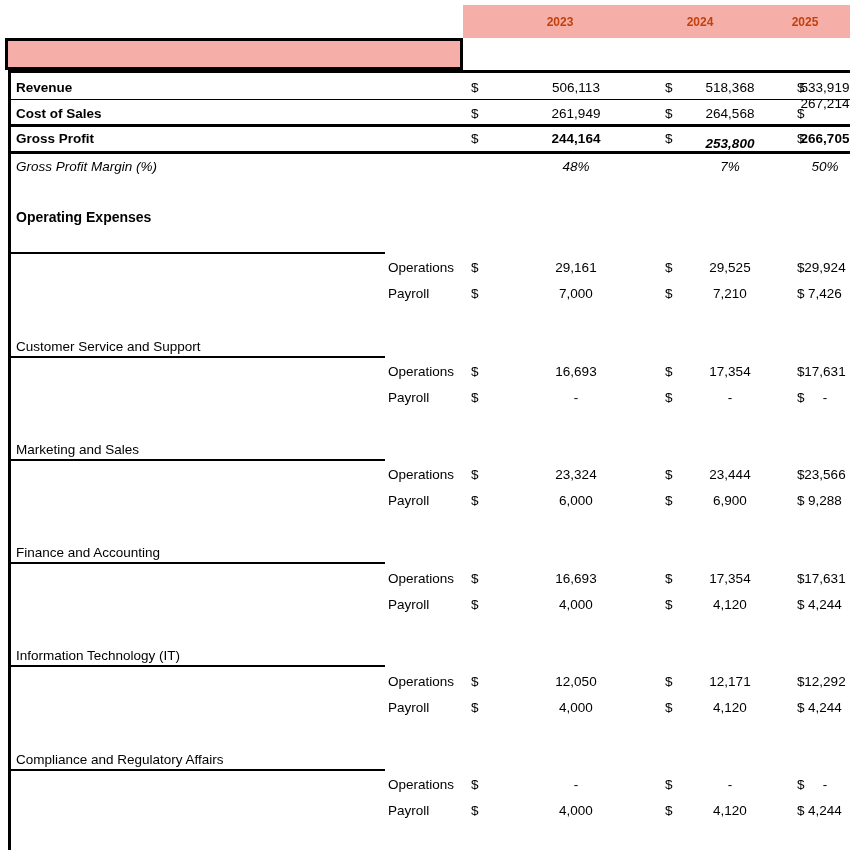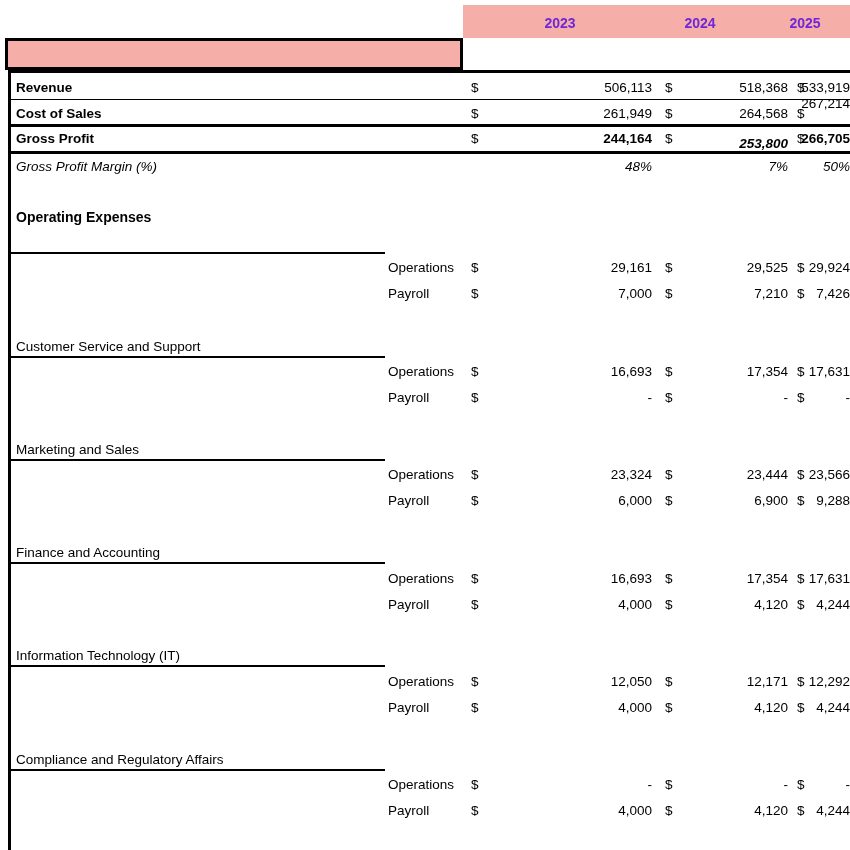--- a/index.html
+++ b/index.html
@@ -23,21 +23,21 @@
   .cell {
     position: absolute;
     font-size: 13.5px;
     color: #000000;
     white-space: nowrap;
     line-height: 1;
   }
   .lbl      { left: 16px; }
   .bold     { font-weight: bold; }
   .ital     { font-style: italic; }
-  .num      { text-align: right; }
+  .num      { text-align: center; }
   .dollar   { text-align: left; font-weight: normal; }
 
   
   .c1-sign { left: 471px; width: 14px; }
   .c1-val  { left: 500px; width: 152px; }
   .c2-sign { left: 665px; width: 14px; }
   .c2-val  { left: 672px; width: 116px; }
   .c3-sign { left: 797px; width: 14px; }
   .c3-val  { left: 800px; width: 50px; }
 
@@ -46,23 +46,23 @@
     position: absolute;
     left: 463px;
     top: 5px;
     width: 387px;
     height: 33px;
     background: #f5afa8;
   }
   .year-lbl {
     position: absolute;
     top: 15px;
-    font-size: 14px;
+    font-size: 12px;
     font-weight: bold;
-    color: #6d28d9;
+    color: #c2410c;
     text-align: center;
   }
   #year-2023 { left: 508px; width: 104px; }
   #year-2024 { left: 648px; width: 104px; }
   #year-2025 { left: 760px; width: 90px; }
 
   
   #title-box {
     position: absolute;
     left: 5px;

